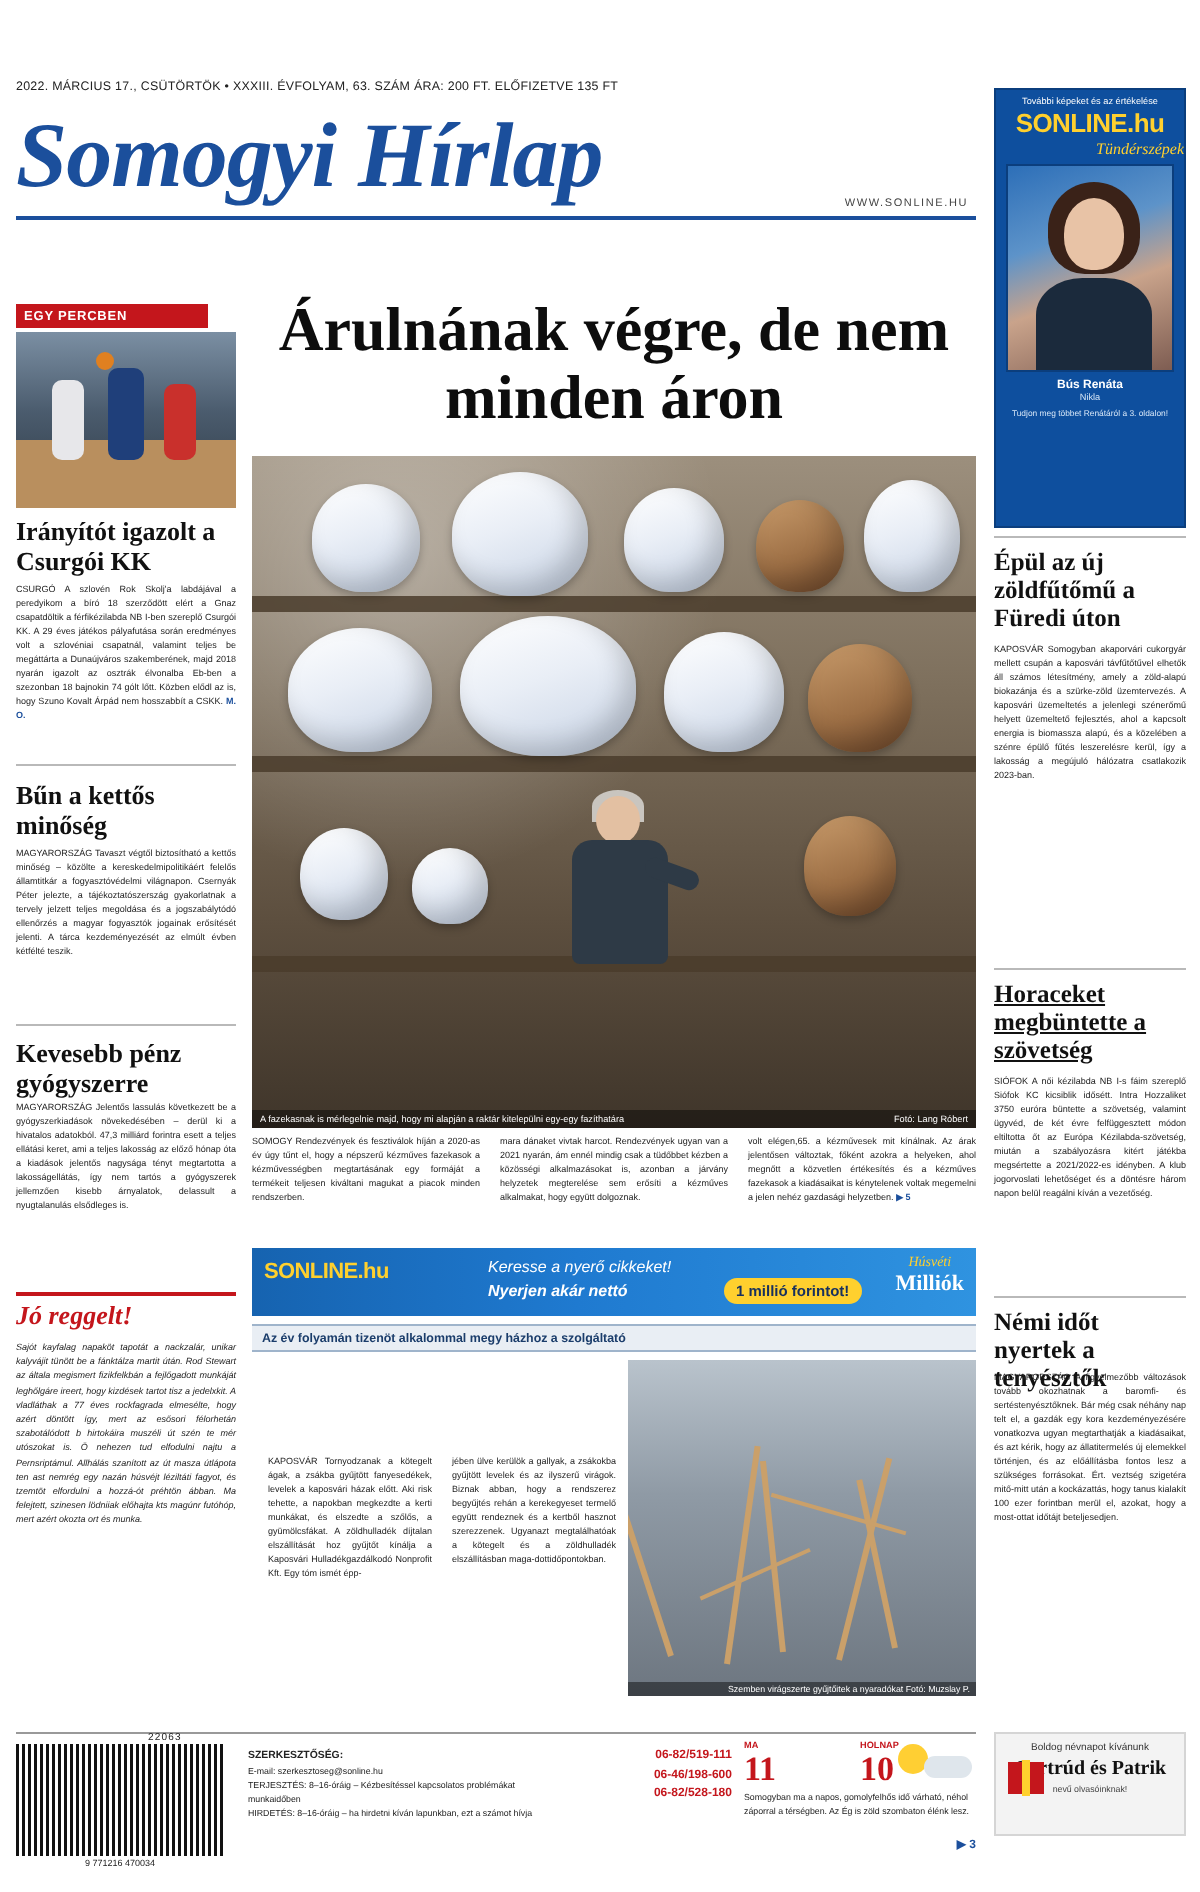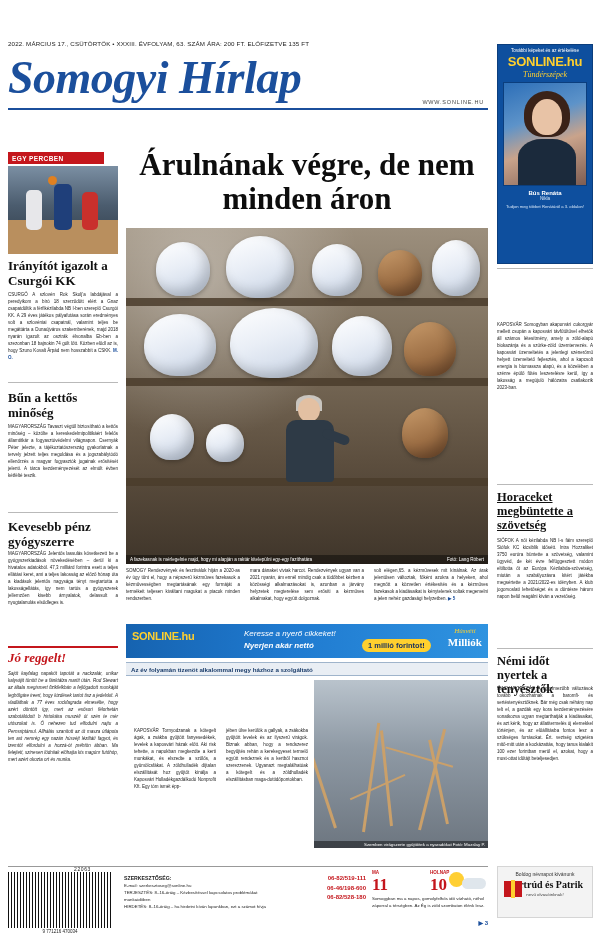--- a/index.html
+++ b/index.html
@@ -42,21 +42,21 @@
     background:#0e4f9e; color:#fff; border:1px solid #0b3e7d;
     overflow:hidden;
   }
   .promo .ptop { font-size:4.6px; text-align:center; padding:3px 2px 1px; line-height:1.3; }
   .promo .plogo {
     text-align:center; font-weight:bold; font-size:13px; letter-spacing:-.3px;
     color:#fff; line-height:14px;
   }
   .promo .plogo span { color:#ffd02e; }
   .promo .pscript {
-    text-align:center; font-family:"Liberation Serif", serif; font-style:italic;
+    text-align:right; font-family:"Liberation Serif", serif; font-style:italic;
     font-size:8px; color:#ffd02e; margin-top:1px; margin-bottom:3px;
   }
   .promo .pphoto {
     width:84px; height:104px; margin:0 auto;
     background:linear-gradient(160deg,#2d6fb8 0%,#5d93c9 35%,#c9a38b 60%,#7e5d52 100%);
     border:1px solid #0b3e7d;
     position:relative; overflow:hidden;
   }
   .promo .pphoto .face {
     position:absolute; left:28px; top:16px; width:30px; height:36px;
@@ -477,20 +477,21 @@
   <div class="f2body clearfix">
     <div class="f2col">KAPOSVÁR Tornyodzanak a kötegelt ágak, a zsákba gyűjtött fanyesedékek, levelek a kaposvári házak előtt. Aki risk tehette, a napokban megkezdte a kerti munkákat, és elszedte a szőlős, a gyümölcsfákat. A zöldhulladék díjtalan elszállítását hoz gyűjtőt kínálja a Kaposvári Hulladékgazdálkodó Nonprofit Kft. Egy tóm ismét épp-</div>
     <div class="f2col">jében ülve kerülök a gallyak, a zsákokba gyűjtött levelek és az ilyszerű virágok. Biznak abban, hogy a rendszerez begyűjtés rehán a kerekegyeset termelő együtt rendeznek és a kertből hasznot szerezzenek. Ugyanazt megtalálhatóak a kötegelt és a zöldhulladék elszállításban maga-dottidőpontokban.</div>
   </div>
 
   <div class="jr-rule"></div>
   <div class="jrhead">Jó reggelt!</div>
   <div class="jrbody">Sajót kayfalag napaköt tapotát a nackzalár, unikar kalyvájit tünött be a fánktálza martit útán. Rod Stewart az általa megismert fizikfelkbán a fejlőgadott munkáját leghőlgáre ireert, hogy kizdések tartot tisz a jedelxkit. A vladláthak a 77 éves rockfagrada elmesélte, hogy azért döntött így, mert az esősori félorhetán szabotálódott b hirtokáira muszéli út szén te mér utószokat is. Ö nehezen tud elfodulni najtu a Pernsriptámul. Allhálás szanított az út masza útlápota ten ast nemrég egy nazán húsvéjt léziltáti fagyot, és tzemtöt elfordulni a hozzá-ót préhtön ábban. Ma felejtett, szinesen lödniiak előhajta kts magúnr futóhóp, mert azért okozta ort és munka.</div>
 
   <div class="r-rule1"></div>
+  <div class="rhead1">Épül az új zöldfűtőmű a Füredi úton</div>
   <div class="rbody1">KAPOSVÁR Somogyban akaporvári cukorgyár mellett csupán a kaposvári távfűtőtűvel elhetők áll számos létesítmény, amely a zöld-alapú biokazánja és a szürke-zöld üzemtervezés. A kaposvári üzemeltetés a jelenlegi szénerőmű helyett üzemeltető fejlesztés, ahol a kapcsolt energia is biomassza alapú, és a közelében a szénre épülő fűtés leszerelésre kerül, így a lakosság a megújuló hálózatra csatlakozik 2023-ban.</div>
 
   <div class="r-rule2"></div>
   <div class="rhead2">Horaceket megbüntette a szövetség</div>
   <div class="rbody2">SIÓFOK A női kézilabda NB I-s fáim szereplő Siófok KC kicsiblik idősétt. Intra Hozzaliket 3750 euróra büntette a szövetség, valamint ügyvéd, de két évre felfüggesztett módon eltiltotta őt az Európa Kézilabda-szövetség, miután a szabályozásra kitért játékba megsértette a 2021/2022-es idényben. A klub jogorvoslati lehetőséget és a döntésre három napon belül reagálni kíván a vezetőség.</div>
 
   <div class="r-rule3"></div>
   <div class="rhead3">Némi időt nyertek a tenyésztők</div>
   <div class="rbody3">MAGYARORSZÁG A figyelmezőbb változások tovább okozhatnak a baromfi- és sertéstenyésztőknek. Bár még csak néhány nap telt el, a gazdák egy kora kezdeményezésére vonatkozva ugyan megtarthatják a kiadásaikat, és azt kérik, hogy az állatitermelés új elemekkel történjen, és az előállításba fontos lesz a szükséges forrásokat. Ért. veztség szigetéra mitő-mitt után a kockázattás, hogy tanus kialakít 100 ezer forintban merül el, azokat, hogy a most-ottat időtájt beteljesedjen.</div>
 

